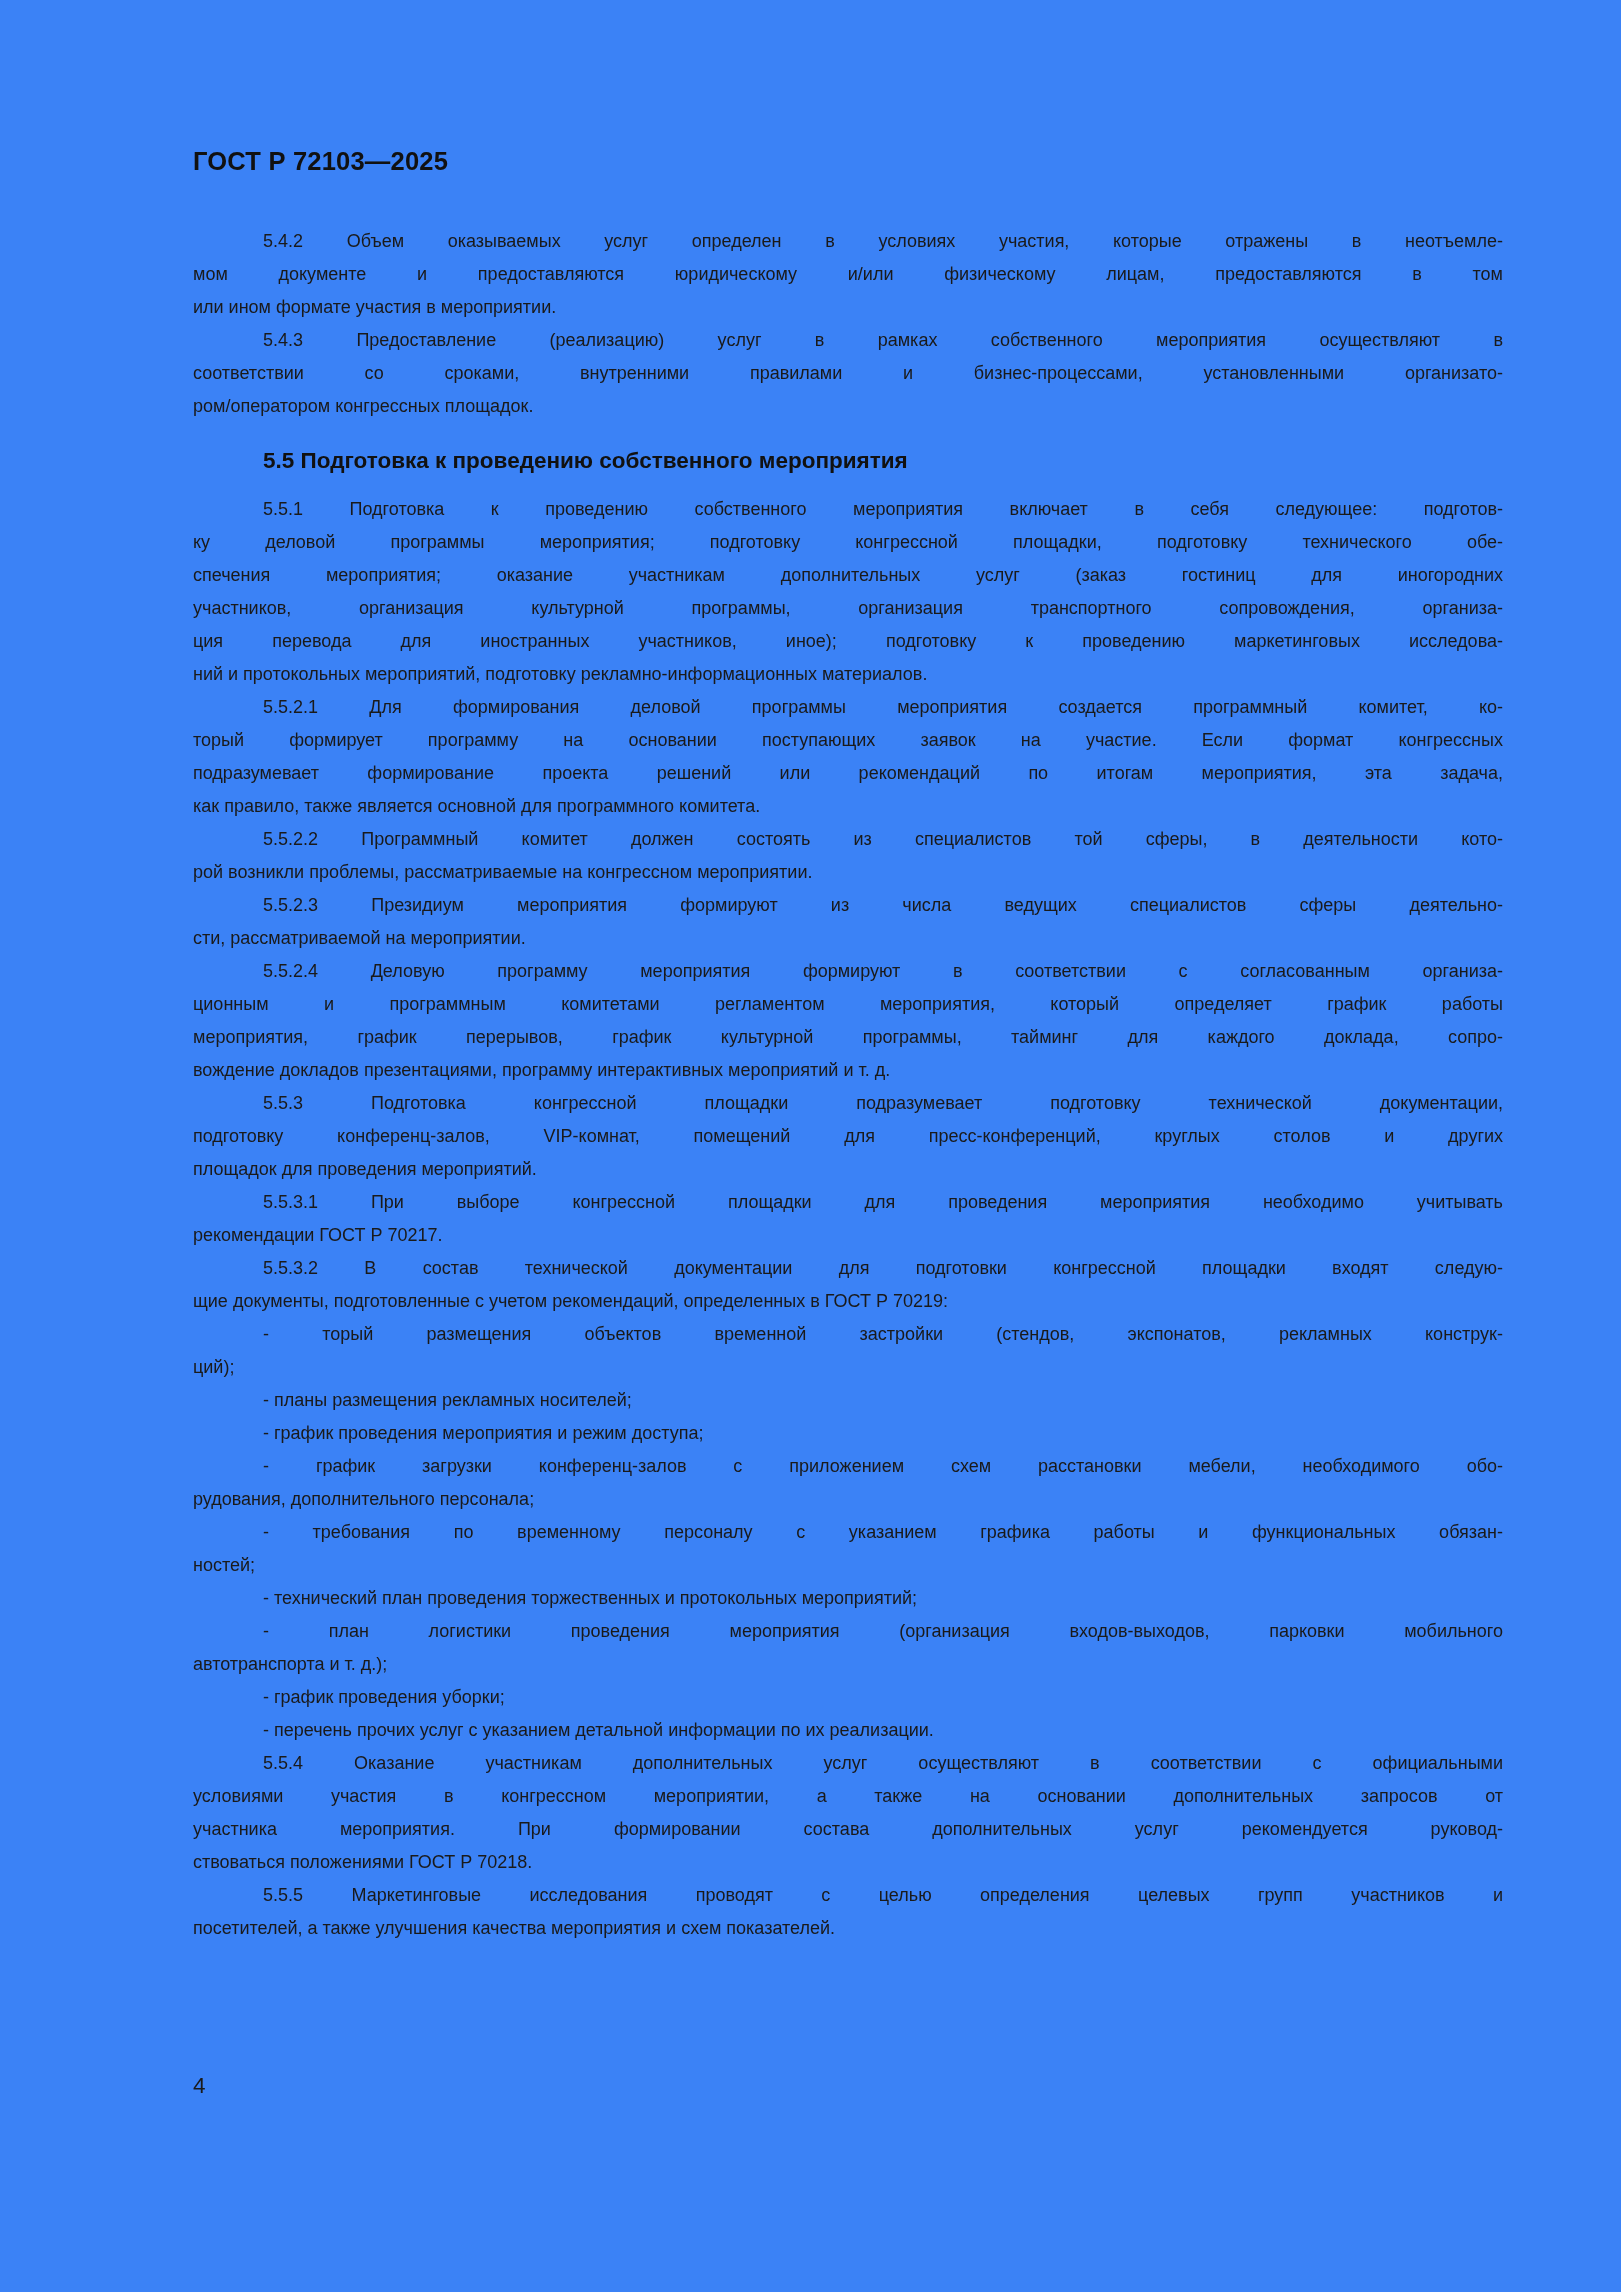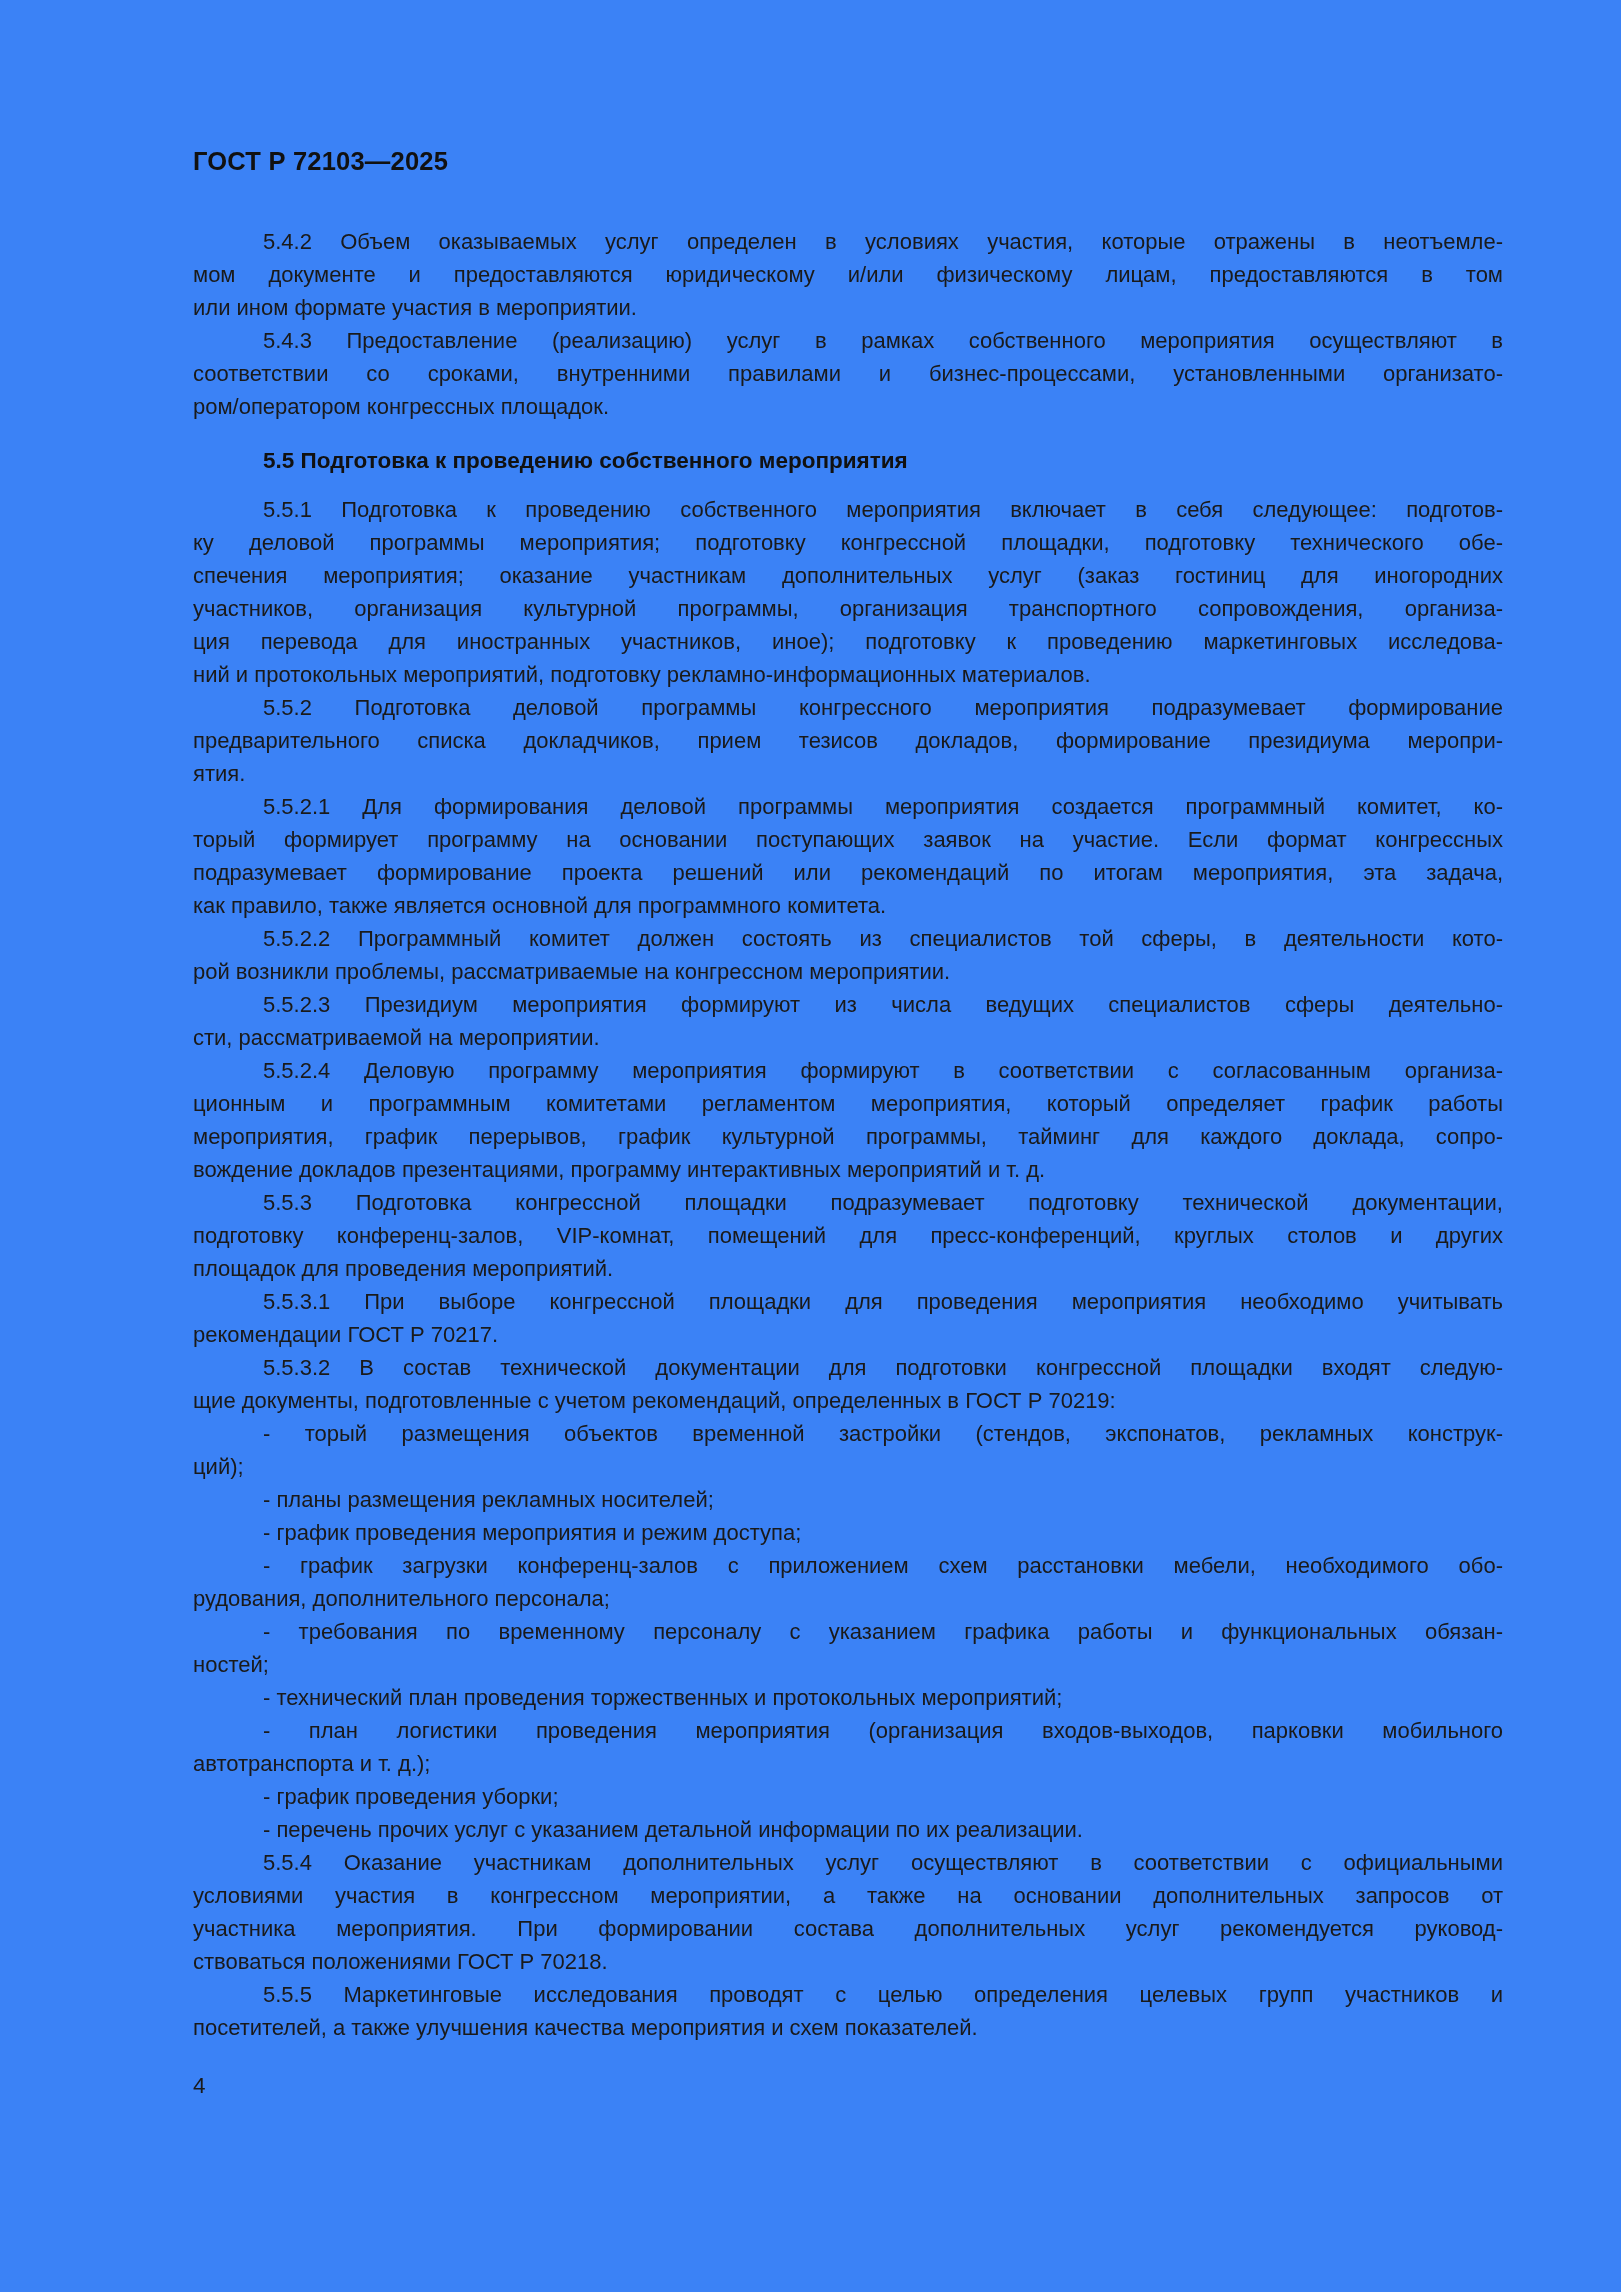--- a/index.html
+++ b/index.html
@@ -2,21 +2,21 @@
 <html><head>
 <meta charset="utf-8">
 <style>
   html, body { margin: 0; padding: 0; background: #ffffff; }
   body { width: 1621px; height: 2293px; position: relative; overflow: hidden;
          font-family: "Liberation Sans", sans-serif; color: #1a1a1a; }
   .page { position: absolute; left: 0; top: 0; width: 1621px; height: 2293px; background: #3b82f6; }
   .doc-header { position: absolute; left: 193px; top: 147px; font-size: 25.5px; font-weight: bold;
                 letter-spacing: 0.2px; color: #111; white-space: nowrap; }
   .body { position: absolute; left: 193px; top: 225px; width: 1310px; }
-  .line { display: block; height: 33px; line-height: 33px; font-size: 22px; white-space: nowrap;
+  .line { display: block; height: 33px; line-height: 33px; font-size: 18px; white-space: nowrap;
           text-align: justify; text-align-last: justify; }
   .line.last { text-align-last: left; }
   .line.indent { padding-left: 70px; }
   .section-heading { display: block; height: 33px; line-height: 33px; font-size: 22.5px; font-weight: bold;
                      padding-left: 70px; margin-top: 21px; margin-bottom: 15.7px; color: #111; white-space: nowrap; }
   .page-number { position: absolute; left: 193px; top: 2070px; font-size: 22.5px; line-height: 31px; }
 </style>
 </head>
 <body>
 
@@ -34,25 +34,20 @@
         <span class="line last">ром/оператором конгрессных площадок.</span>
       </div>
       <div class="section-heading">5.5 Подготовка к проведению собственного мероприятия</div>
       <div class="paragraph">
         <span class="line indent">5.5.1 Подготовка к проведению собственного мероприятия включает в себя следующее: подготов-</span>
         <span class="line">ку деловой программы мероприятия; подготовку конгрессной площадки, подготовку технического обе-</span>
         <span class="line">спечения мероприятия; оказание участникам дополнительных услуг (заказ гостиниц для иногородних</span>
         <span class="line">участников, организация культурной программы, организация транспортного сопровождения, организа-</span>
         <span class="line">ция перевода для иностранных участников, иное);  подготовку к проведению маркетинговых исследова-</span>
         <span class="line last">ний и протокольных мероприятий, подготовку рекламно-информационных материалов.</span>
-      </div>
-      <div class="paragraph">
-        <span class="line indent">5.5.2 Подготовка деловой программы конгрессного мероприятия подразумевает формирование</span>
-        <span class="line">предварительного списка докладчиков, прием тезисов докладов, формирование президиума меропри-</span>
-        <span class="line last">ятия.</span>
       </div>
       <div class="paragraph">
         <span class="line indent">5.5.2.1 Для формирования деловой программы мероприятия создается программный комитет, ко-</span>
         <span class="line">торый формирует программу на основании поступающих заявок на участие. Если формат конгрессных</span>
         <span class="line">подразумевает формирование проекта решений или рекомендаций по итогам мероприятия, эта задача,</span>
         <span class="line last">как правило, также является основной для программного комитета.</span>
       </div>
       <div class="paragraph">
         <span class="line indent">5.5.2.2 Программный комитет должен состоять из специалистов той сферы, в деятельности кото-</span>
         <span class="line last">рой возникли проблемы, рассматриваемые на конгрессном мероприятии.</span>

